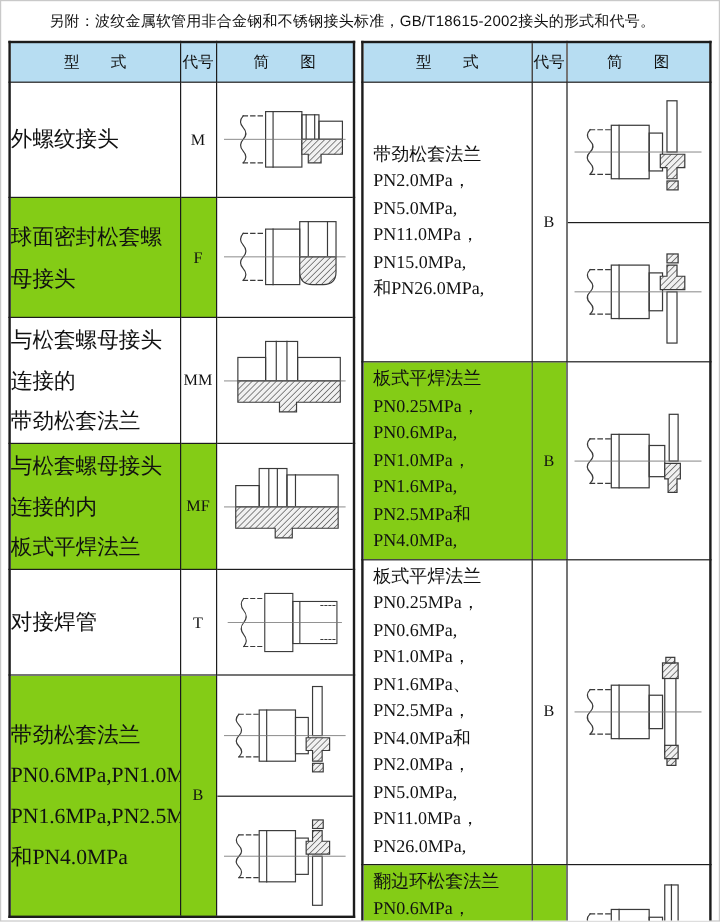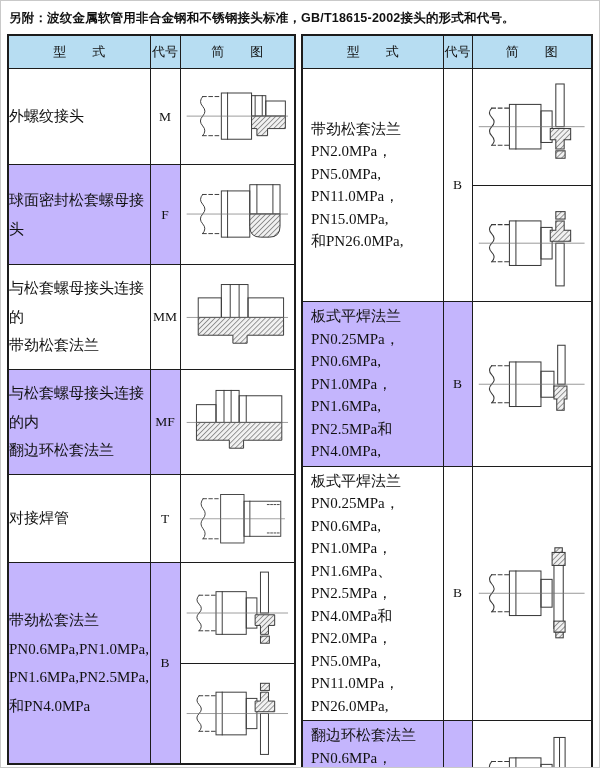--- a/index.html
+++ b/index.html
@@ -2,37 +2,37 @@
 <html><head>
 <meta charset="utf-8">
 <style>
   html,body{margin:0;padding:0;}
   body{
     width:600px;height:768px;background:#ffffff;color:#111;
     font-family:"Liberation Sans",sans-serif;position:relative;overflow:hidden;
     border:1px solid #c9c9c9;box-sizing:border-box;
   }
   .page{padding:5px 6px 0 6px;}
-  .caption{font-size:12.5px;font-weight:700;letter-spacing:.2px;padding:4px 0 7px 2px;}
+  .caption{font-size:12.5px;font-weight:400;letter-spacing:.2px;padding:4px 0 7px 2px;margin-left:32px;}
   .tables{display:flex;gap:5px;align-items:flex-start;}
   table.t{border-collapse:collapse;table-layout:fixed;border:2px solid #1c1c1c;background:#fff;}
   table.t td{border:1px solid #1c1c1c;padding:0;vertical-align:middle;overflow:hidden;}
   td.th{
     background:#b7ddf2;text-align:center;font-size:13px;
     font-family:"Liberation Serif",serif;font-weight:400;height:32px;
   }
   td.type{
-    font-family:"Liberation Serif",serif;font-size:15px;line-height:1.9;
+    font-family:"Liberation Serif",serif;font-size:18px;line-height:1.9;
     padding:4px 4px 4px 9px;white-space:pre-line;text-align:left;
   }
   table.right td.type{font-size:15px;line-height:1.5;padding:3px 3px 3px 8px;}
   td.code{
     font-family:"Liberation Serif",serif;font-size:13.5px;text-align:center;
   }
-  tr.hl td.type, tr.hl td.code{background:#c4b5fd;}
+  tr.hl td.type, tr.hl td.code{background:#84cc16;}
   td.diag{background:#fff;}
   .dwrap{width:100%;display:flex;align-items:center;justify-content:center;}
   .dwrap svg{width:94%;height:96%;}
   .dwrap.split{border-top:1px solid #1c1c1c;}
 </style>
 </head>
 <body>
 
 <div class="page">
   <div class="caption">另附：波纹金属软管用非合金钢和不锈钢接头标准，GB/T18615-2002接头的形式和代号。</div>
@@ -123,21 +123,21 @@
                   <line x1="62" y1="13" x2="62" y2="50" stroke="#3a3a3a" stroke-width="1.1" fill="none" stroke-linecap="square"></line>
                   <rect x="72" y="28" width="40" height="22" stroke="#3a3a3a" stroke-width="1.1" fill="none" stroke-linecap="square"></rect>
                   <path d="M16 50 h96 v20 h-41 v9 h-16 v-9 h-39 z" fill="url(#hatch2)" stroke="#3a3a3a" stroke-width="1.1"></path>
                   <line x1="3" y1="50" x2="117" y2="50" stroke="#777" stroke-width="0.8"></line>
                 </svg>
               </div>
             </td>
       </tr>
       <tr class="hl" style="height:105px">
         <td class="type">与松套螺母接头连接的内
-翻边环松套法兰</td>
+板式平焊法兰</td>
         <td class="code">MF</td>
         <td class="diag">
               <div class="dwrap" style="height:103px">
                 <svg viewBox="0 0 120 100" preserveAspectRatio="xMidYMid meet">
                   <defs>
                     <pattern id="hatch3" width="4" height="4" patternUnits="userSpaceOnUse" patternTransform="rotate(45)">
                       <rect width="4" height="4" fill="#f1f1f1"></rect>
                       <line x1="0" y1="0" x2="0" y2="4" stroke="#555" stroke-width="1.3"></line>
                     </pattern>
                   </defs>

